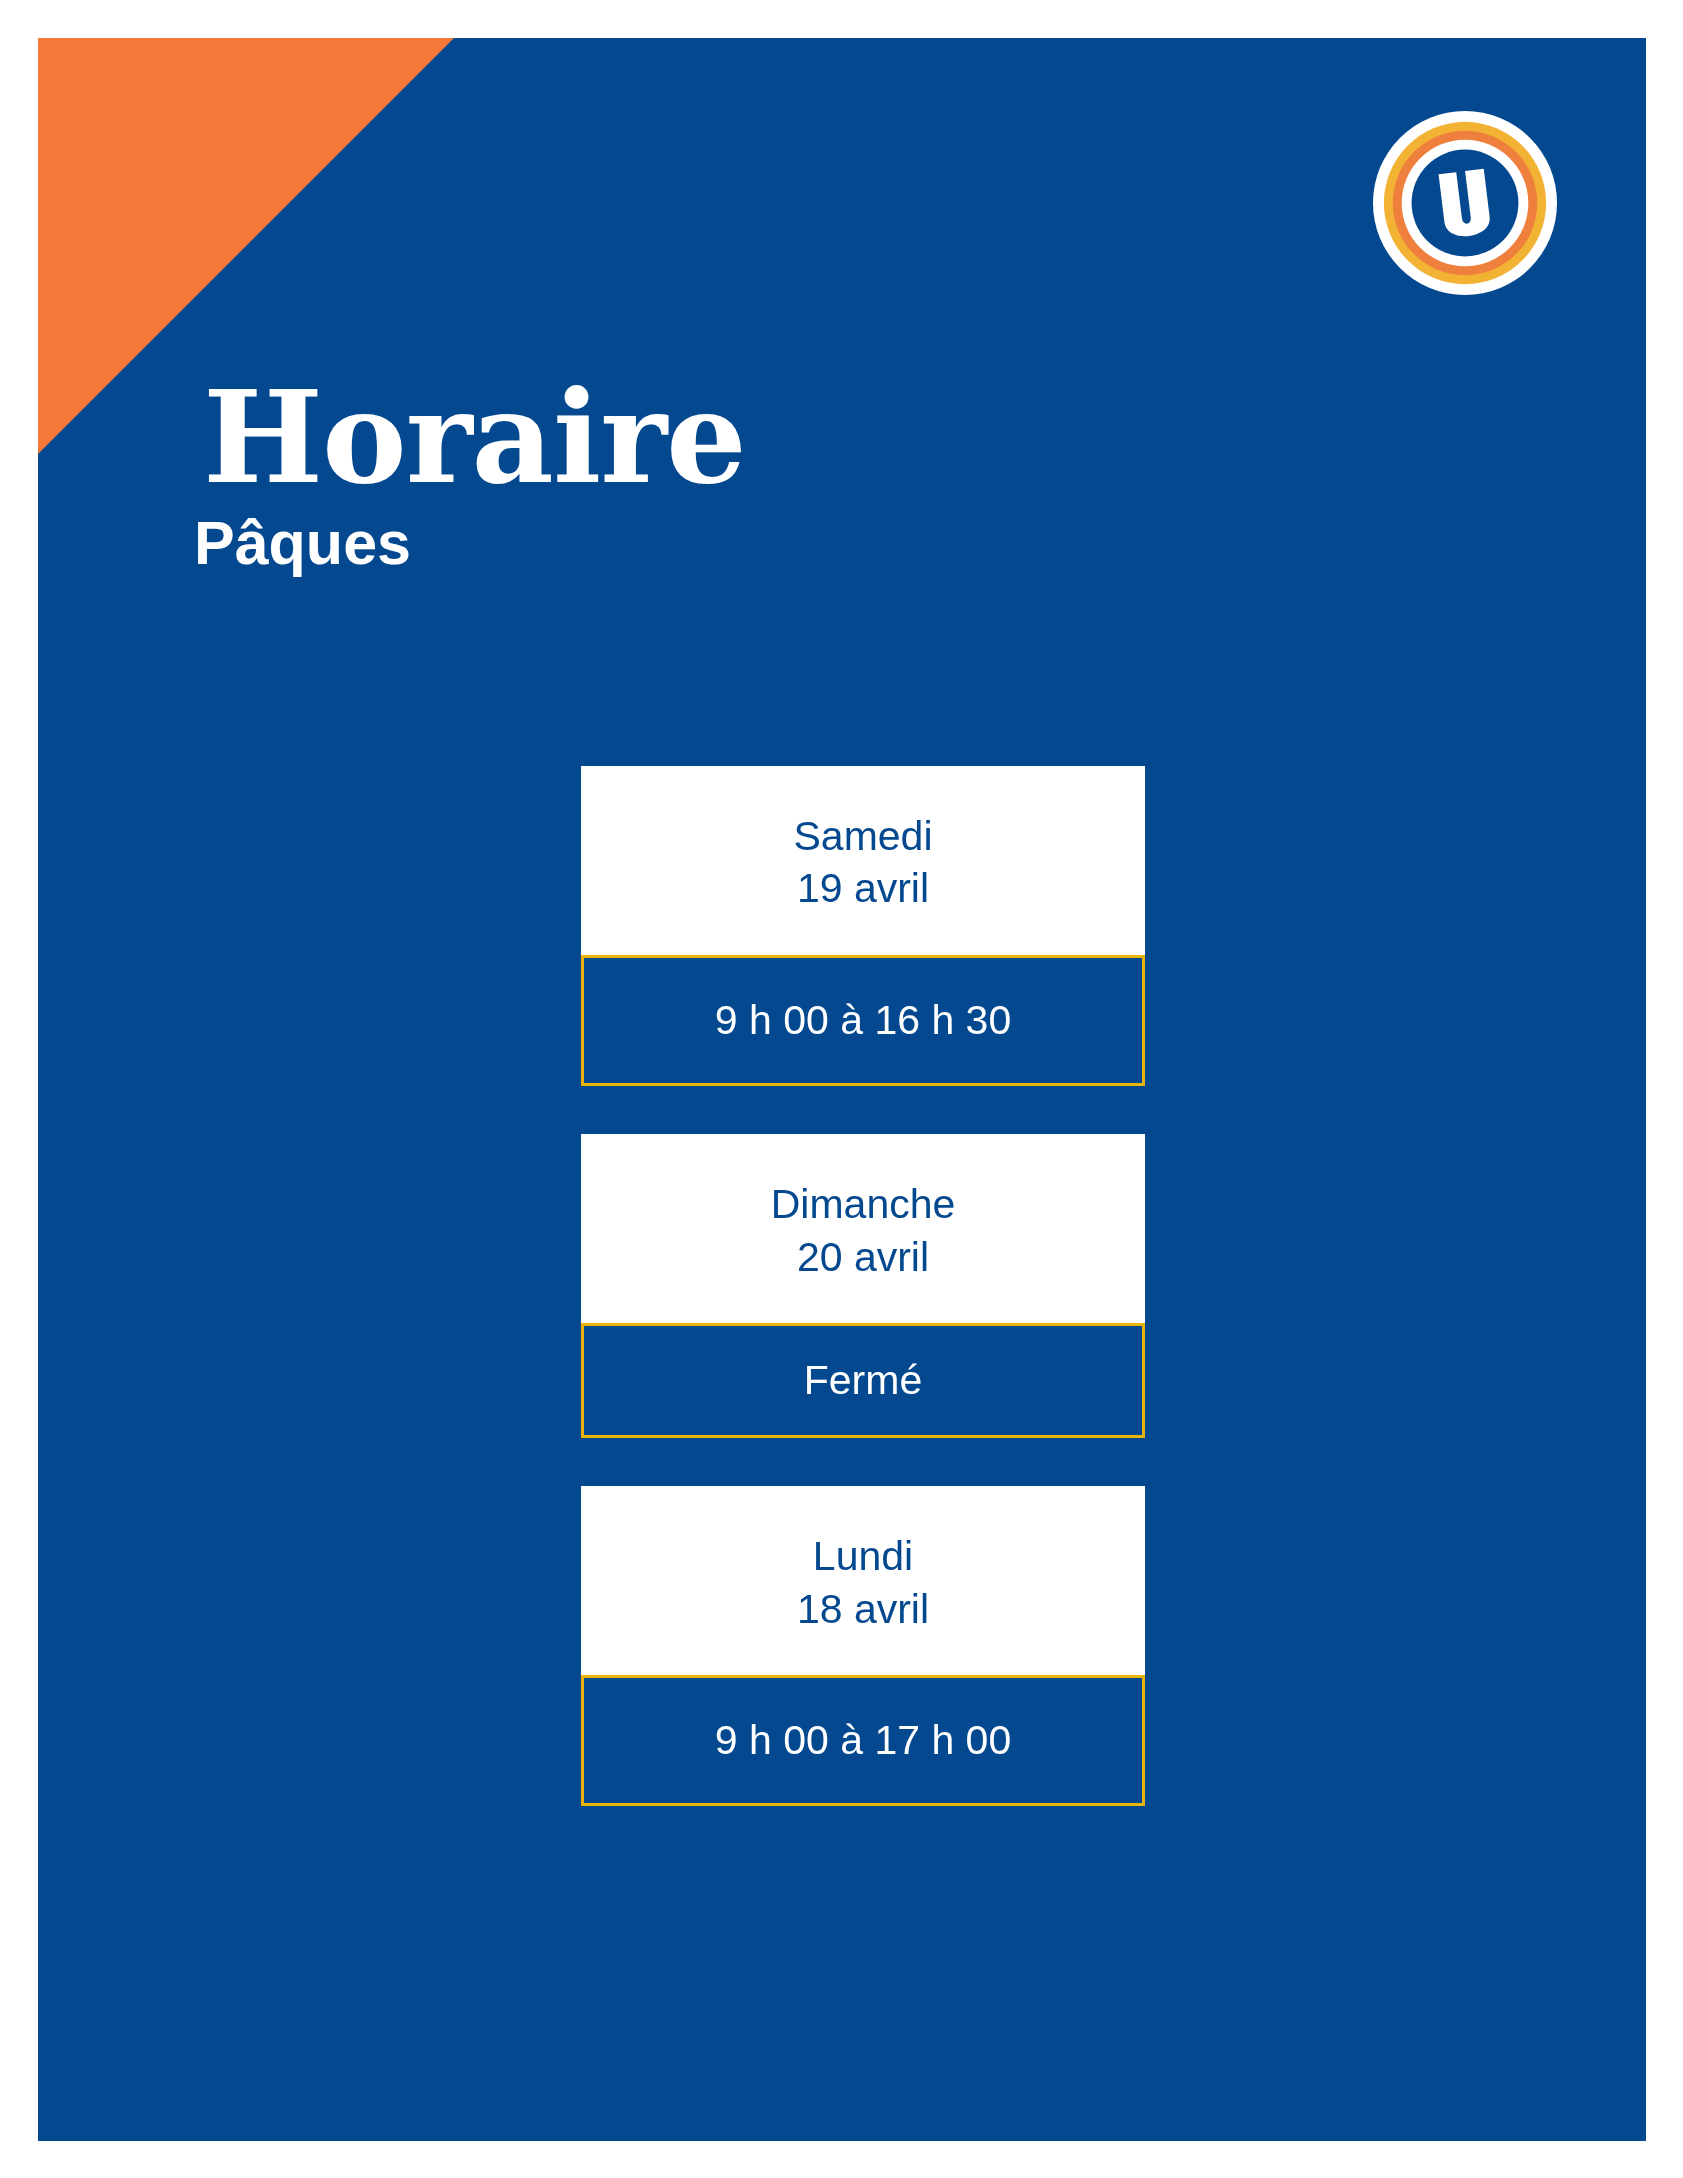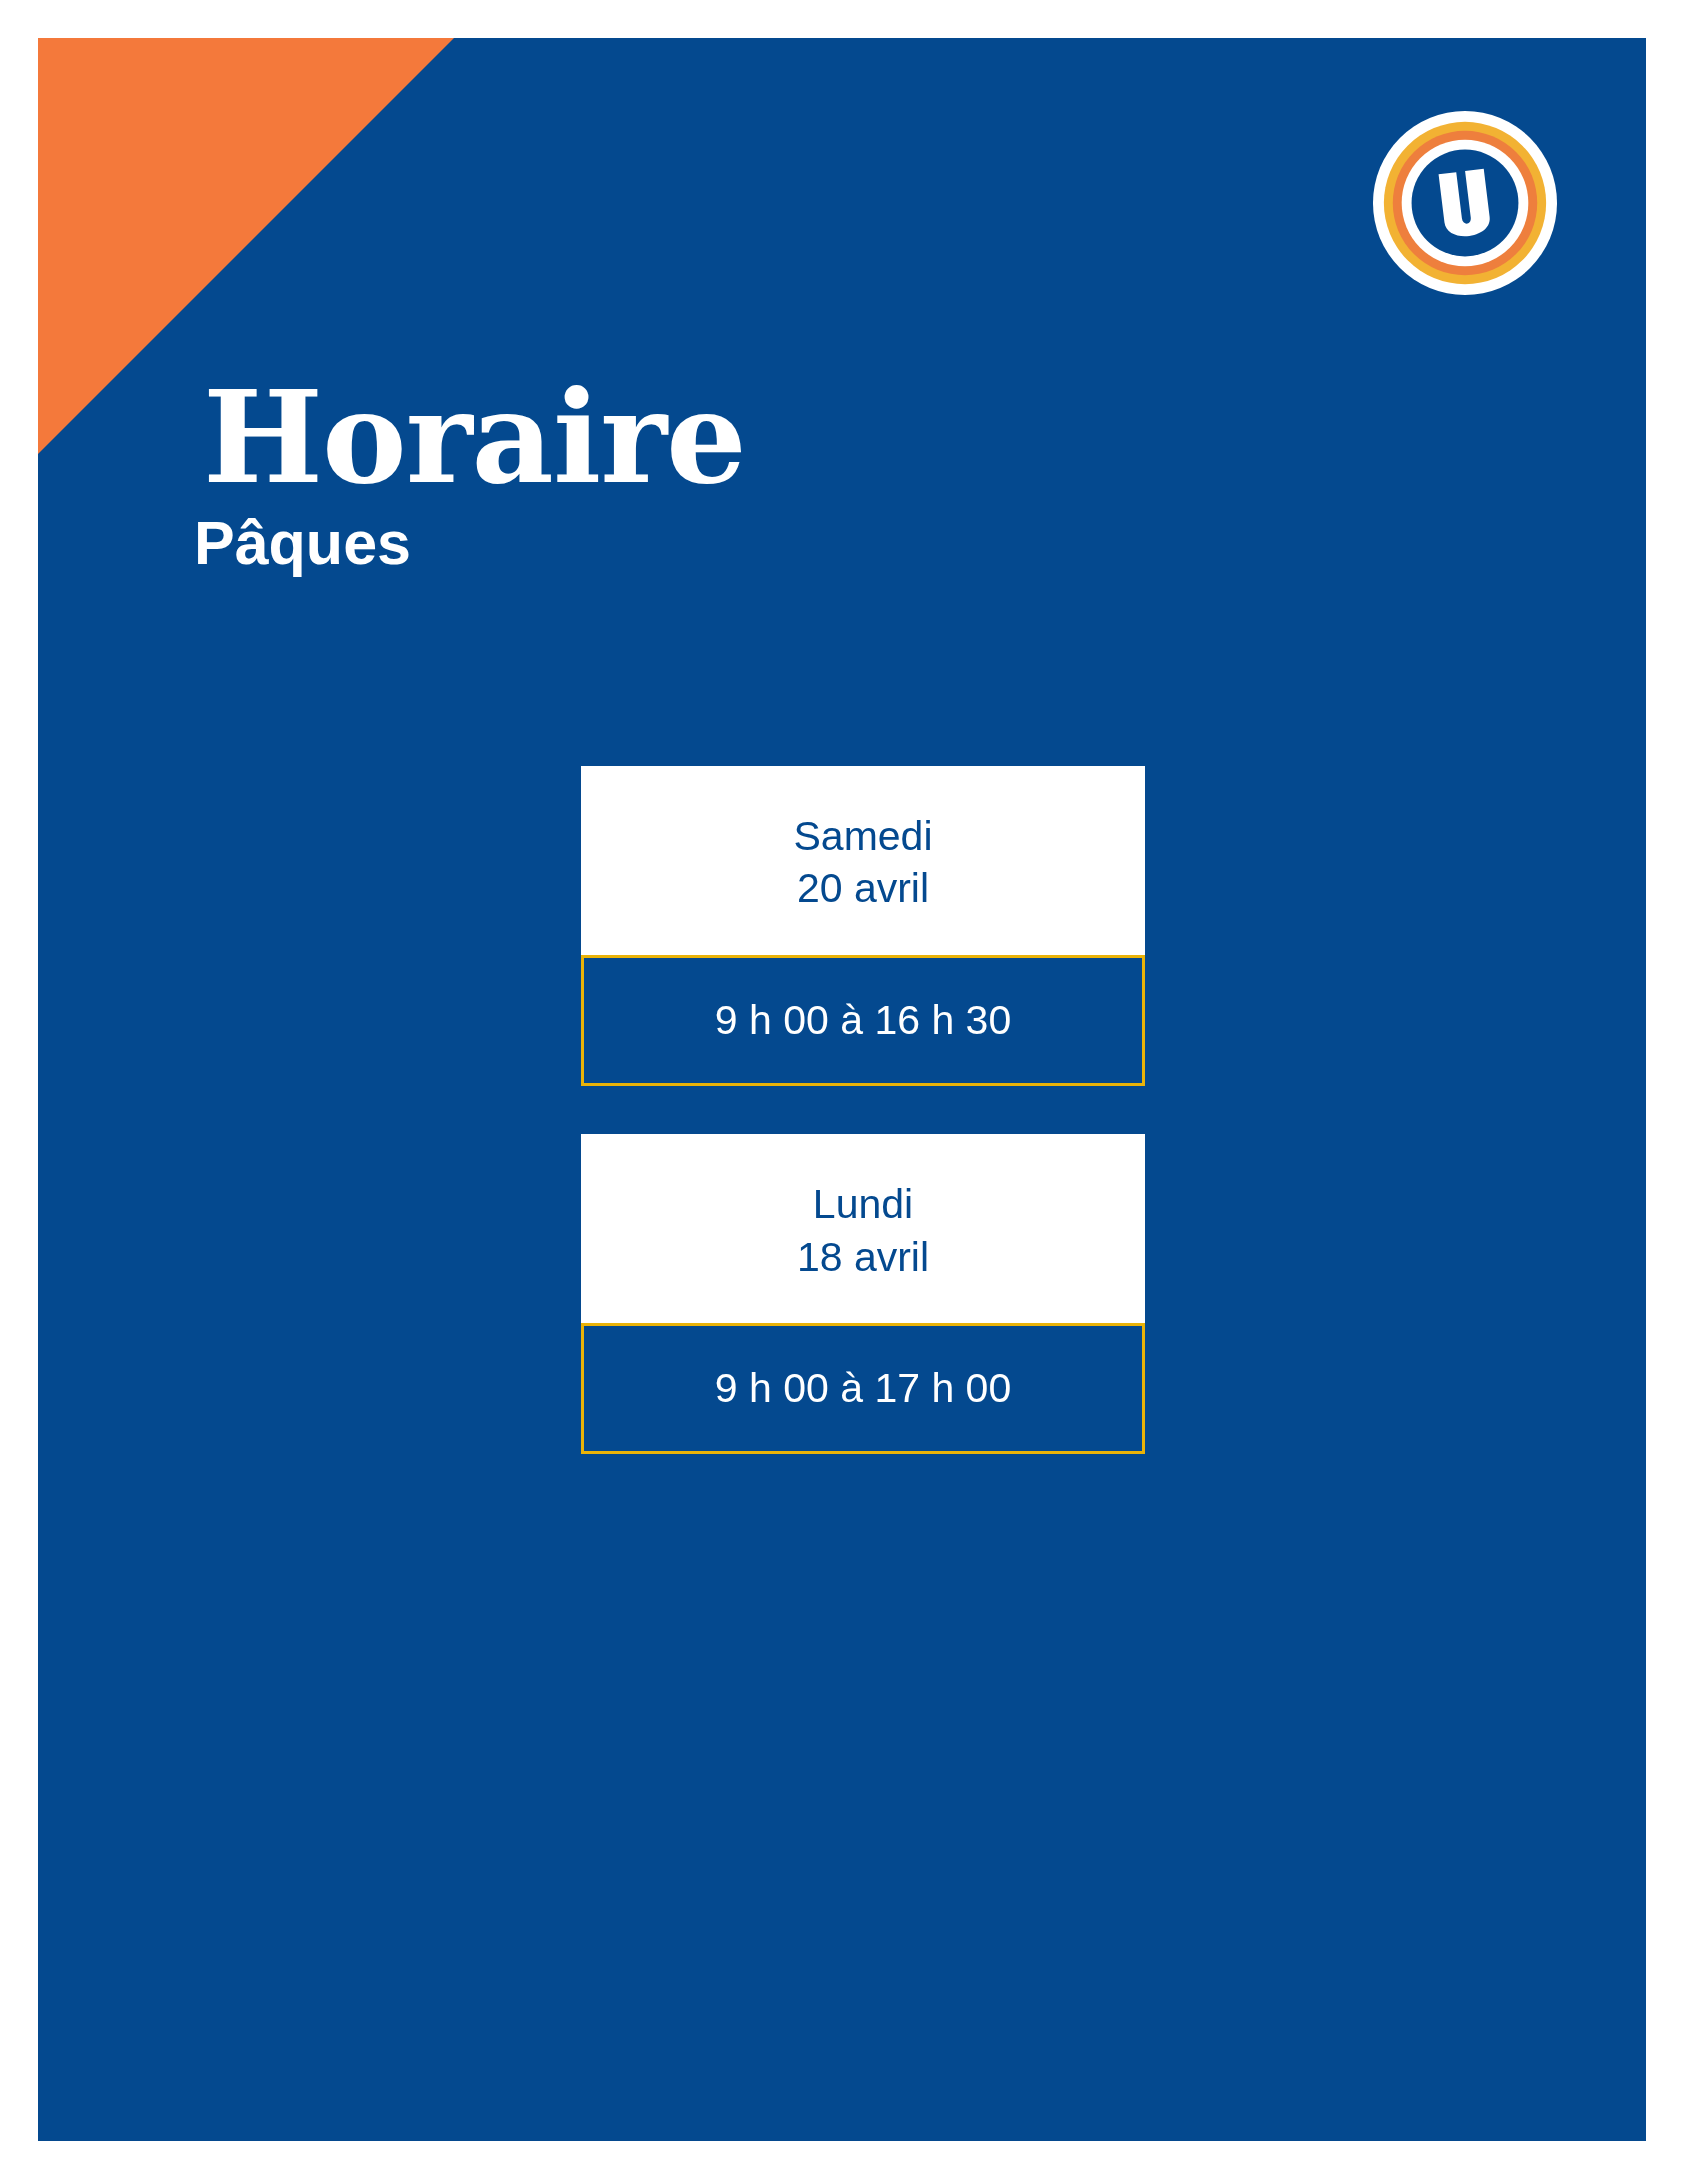--- a/index.html
+++ b/index.html
@@ -133,25 +133,32 @@
   <div class="title-block">
     <h1 class="title-main">Horaire</h1>
     <h2 class="title-sub">Pâques</h2>
   </div>
 
   <div class="cards">
 
     <div class="card">
       <div class="card-day">
         <span class="dayname">Samedi</span>
-        <span class="daydate">20 avril</span>
+        <span class="daydate">19 avril</span>
       </div>
       <div class="card-hours">9 h 00 à 16 h 30</div>
     </div>
 
+    <div class="card">
+      <div class="card-day">
+        <span class="dayname">Dimanche</span>
+        <span class="daydate">20 avril</span>
+      </div>
+      <div class="card-hours closed">Fermé</div>
+    </div>
 
     <div class="card">
       <div class="card-day">
         <span class="dayname">Lundi</span>
         <span class="daydate">18 avril</span>
       </div>
       <div class="card-hours">9 h 00 à 17 h 00</div>
     </div>
 
   </div>

